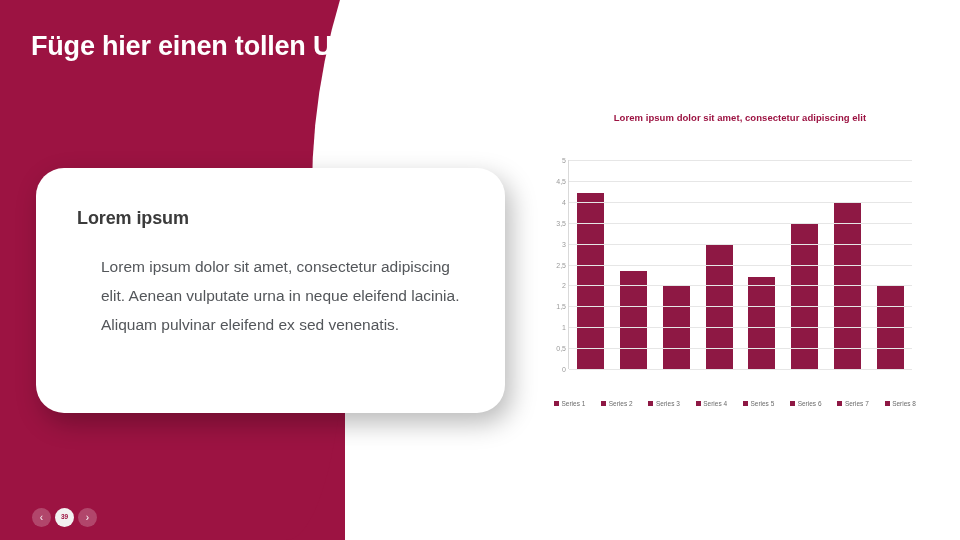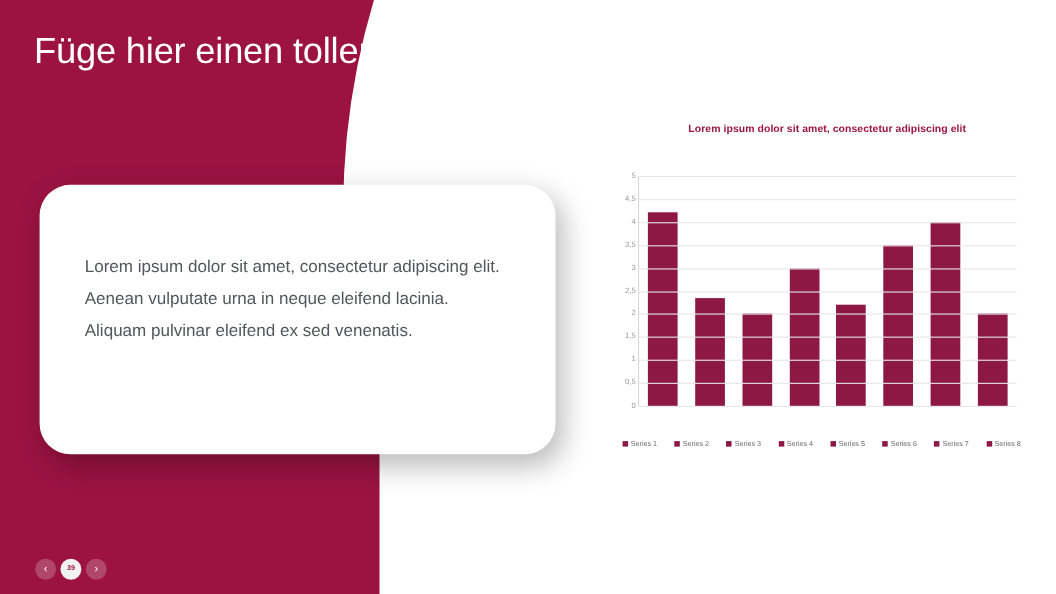--- a/index.html
+++ b/index.html
@@ -31,39 +31,39 @@
     background:var(--brand,#9C1342);
     border-bottom-right-radius:60px 240px;
   }
 
   
   .header{position:absolute;left:31px;top:24px;width:560px;}
   .kicker{
     color:#ffffff;font-size:15px;line-height:20px;letter-spacing:.2px;font-weight:400;
   }
   .title{
-    color:#ffffff;font-size:33px;line-height:36px;font-weight:400;margin-top:4px;letter-spacing:-.2px;
+    color:#ffffff;font-size:27px;line-height:36px;font-weight:700;margin-top:4px;letter-spacing:-.2px;
   }
 
   
   .card{
     position:absolute;left:36px;top:168px;width:469px;height:245px;
     background:#ffffff;border-radius:28px;
     box-shadow:6px 10px 26px rgba(0,0,0,.28);
   }
   .card-inner{padding:38px 44px 0 41px;}
   .card-title{
     font-size:18px;font-weight:700;color:#3b3b3b;line-height:24px;letter-spacing:-.1px;
   }
   .card-body{
-    margin-top:22px;font-size:15.5px;line-height:29px;color:#53565a;font-weight:400;
-  }
-
-  
-  .chart{position:absolute;left:552px;top:112px;width:390px;height:310px;}
+    margin-top:22px;font-size:15.5px;line-height:29px;color:#53565a;font-weight:400;margin-left:24px;
+  }
+
+  
+  .chart{position:absolute;left:540px;top:112px;width:390px;height:310px;}
   .chart-title{
     font-size:9.5px;font-weight:700;color:var(--brand,#9C1342);
     text-align:center;width:372px;margin-left:14px;letter-spacing:.05px;
   }
   .plot-wrap{position:absolute;left:0;top:48px;width:390px;height:228px;}
   .y-labels{
     position:absolute;left:0;top:0;width:26px;height:209px;
   }
   .y-tick{
     position:absolute;right:0;font-size:7px;color:#9a9a9a;
@@ -113,20 +113,21 @@
   <div class="white-sweep"></div>
   <div class="white-lower"></div>
   <div class="crimson-tail"></div>
 
   <div class="header">
     <div class="title">Füge hier einen tollen Untertitel ein</div>
   </div>
 
   <div class="card">
     <div class="card-inner">
+      <div class="card-title">Lorem ipsum</div>
       <div class="card-body">Lorem ipsum dolor sit amet, consectetur adipiscing elit. Aenean vulputate urna in neque eleifend lacinia. Aliquam pulvinar eleifend ex sed venenatis.</div>
     </div>
   </div>
 
   <div class="chart">
     <div class="chart-title">Lorem ipsum dolor sit amet, consectetur adipiscing elit</div>
 
     <div class="plot-wrap">
       <div class="y-labels">
           <div class="y-tick" style="top: 0px;">5</div>

